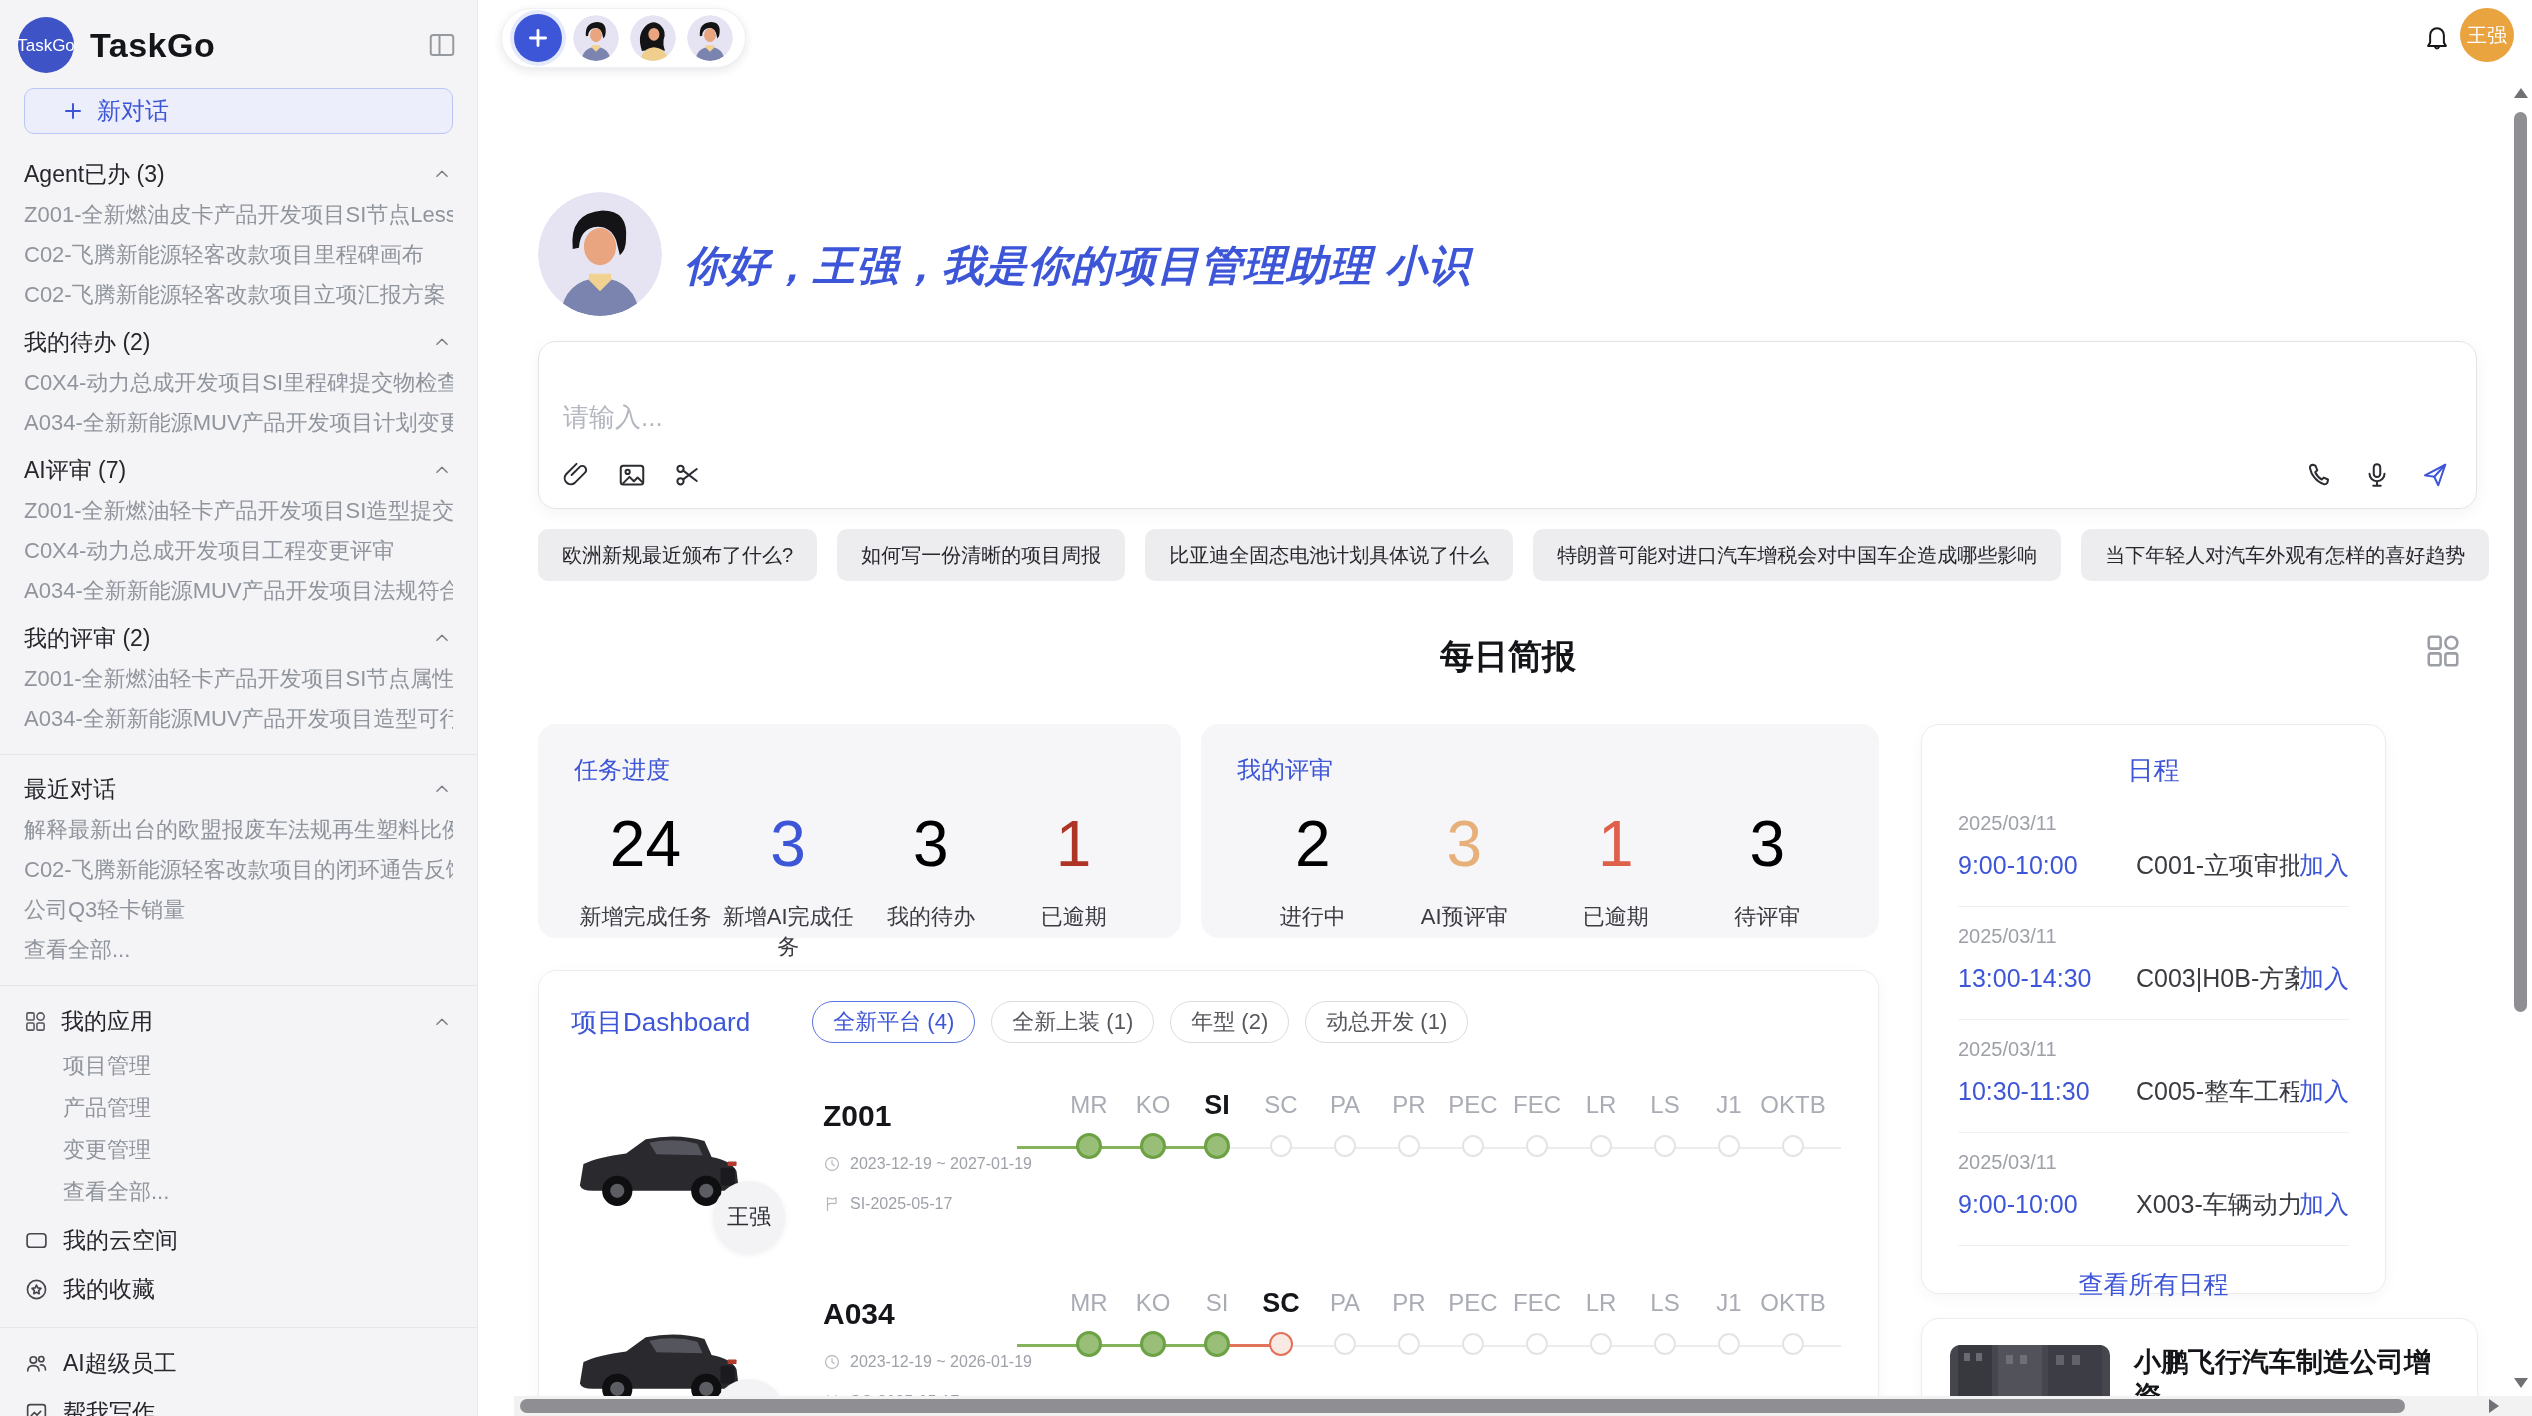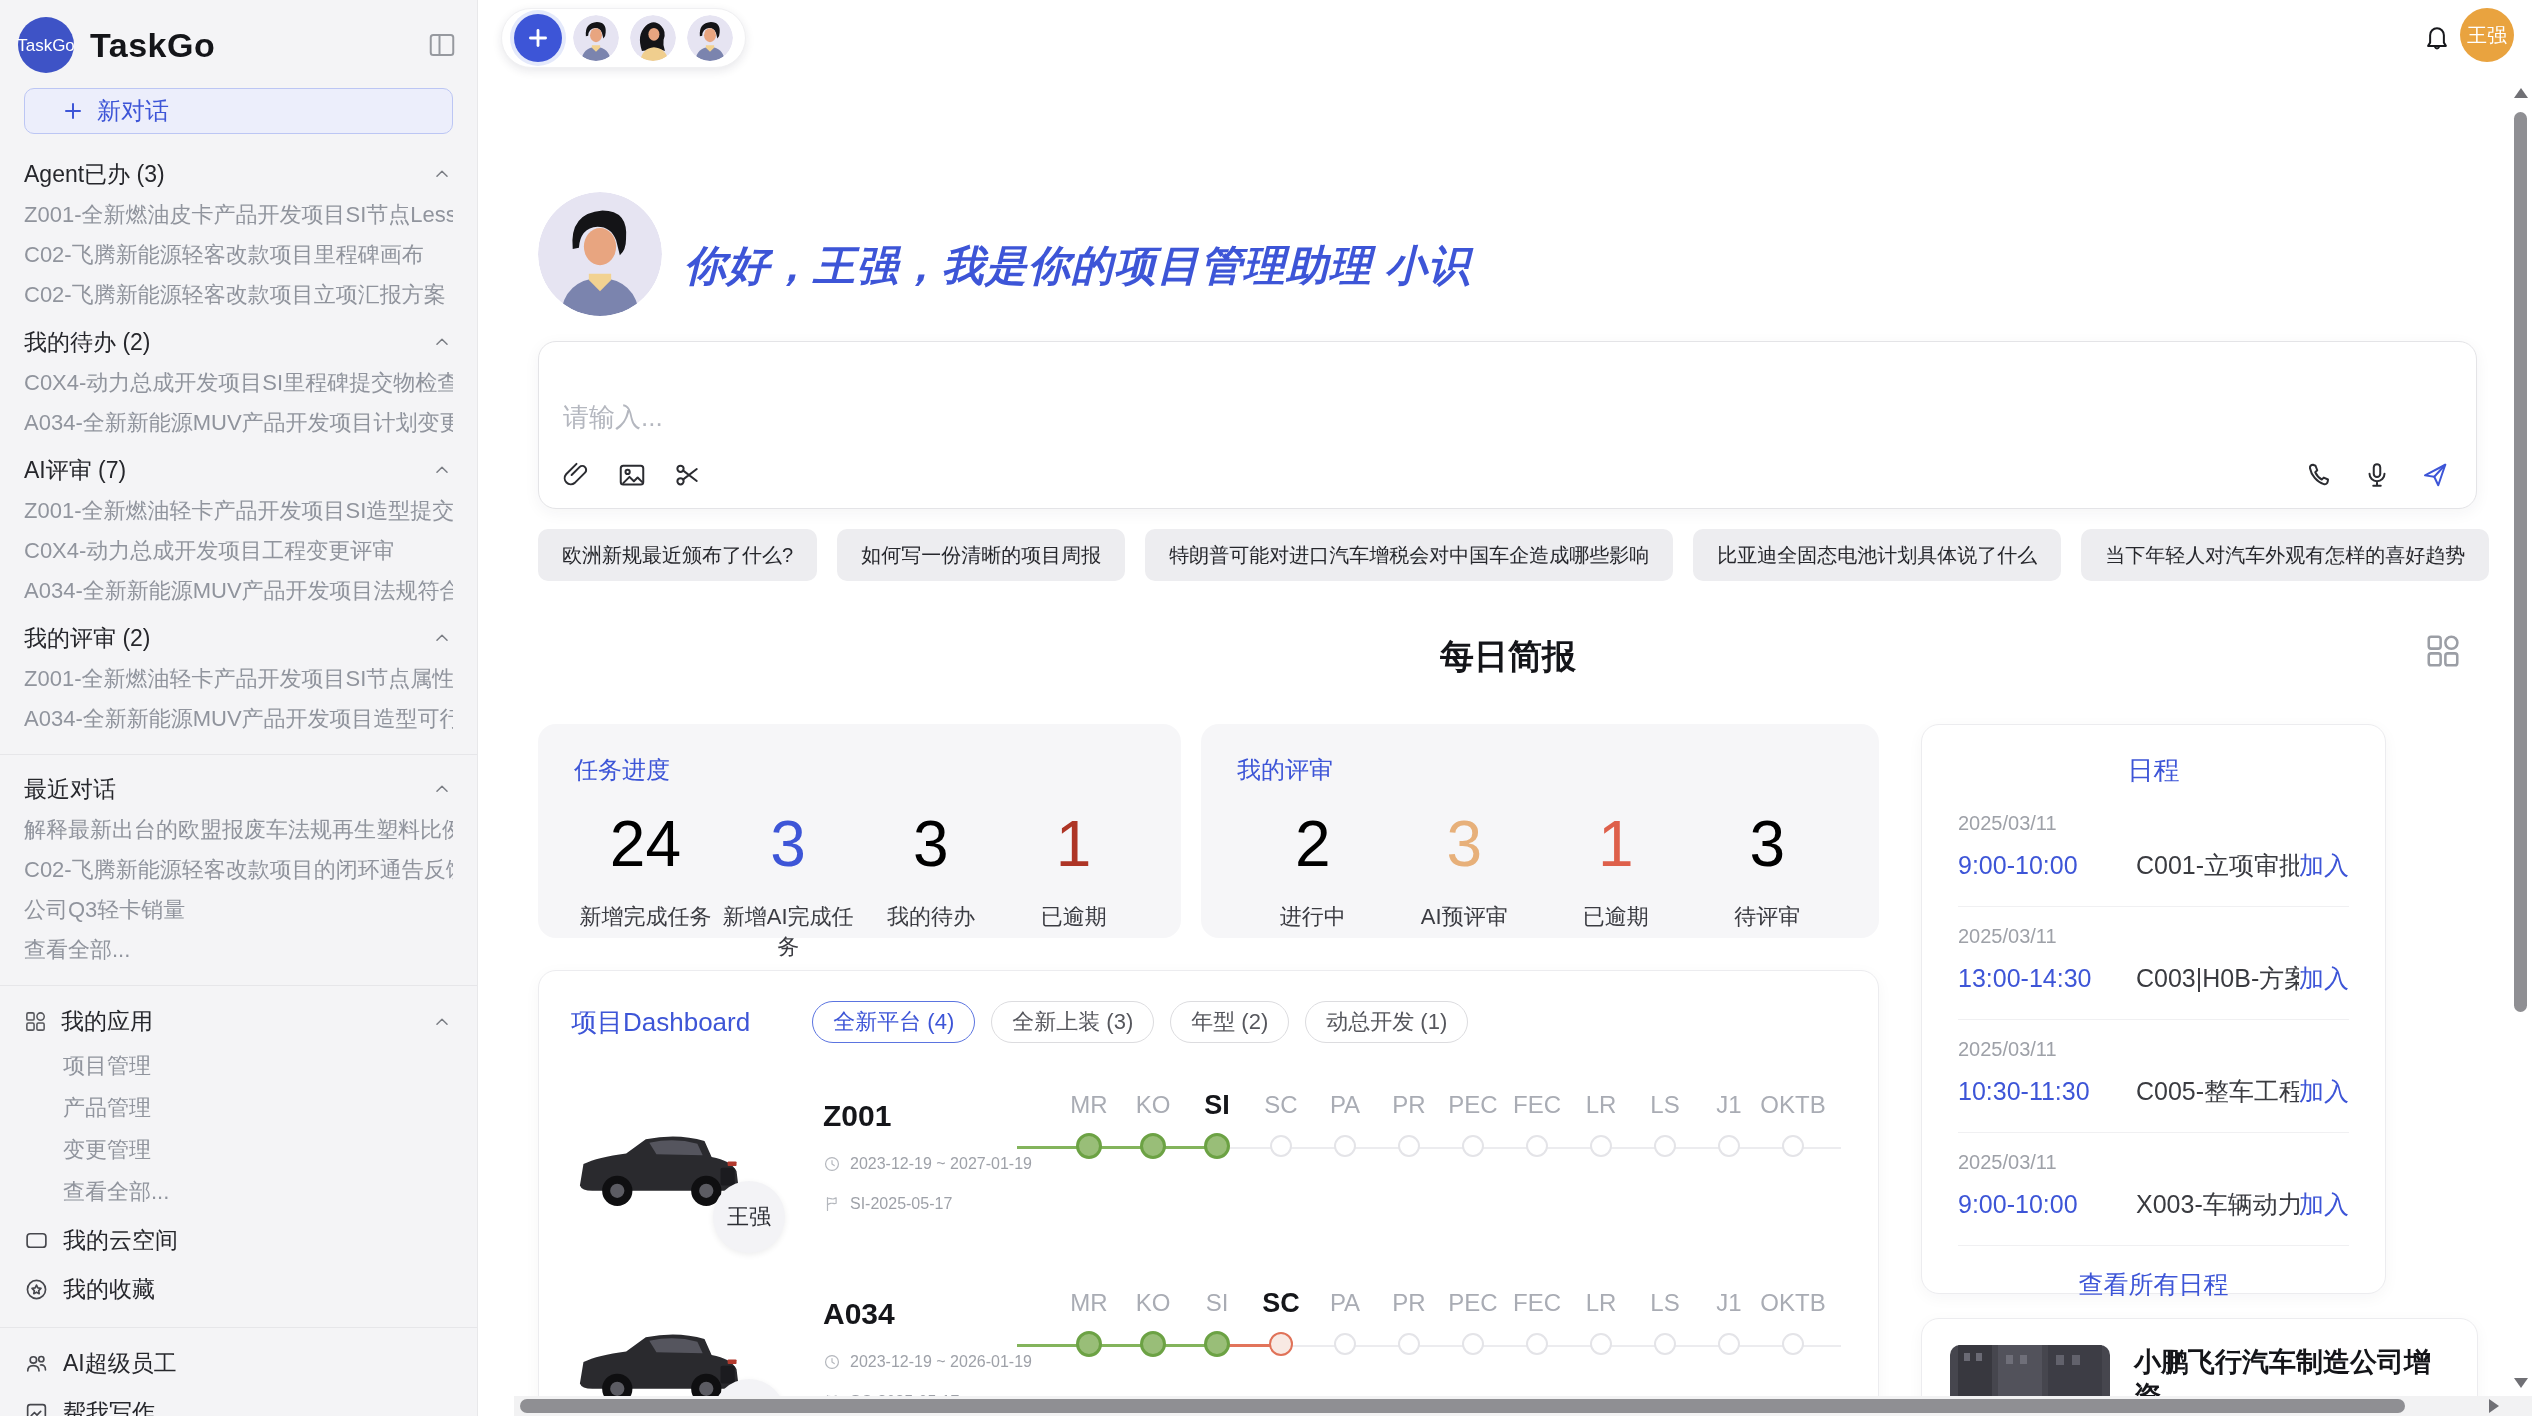--- a/index.html
+++ b/index.html
@@ -450,22 +450,22 @@
       </svg>
     <svg class="ic send-ic">
         <use href="#i-send"></use>
       </svg>
   </div>
 </div>
 
 <div class="chips">
   <div class="chip">欧洲新规最近颁布了什么?</div>
     <div class="chip">如何写一份清晰的项目周报</div>
+    <div class="chip">比亚迪全固态电池计划具体说了什么</div>
     <div class="chip">特朗普可能对进口汽车增税会对中国车企造成哪些影响</div>
-    <div class="chip">比亚迪全固态电池计划具体说了什么</div>
     <div class="chip">当下年轻人对汽车外观有怎样的喜好趋势</div>
 </div>
 
 <div class="briefing-title">每日简报</div>
 <svg class="ic briefing-grid-icon">
     <use href="#i-grid"></use>
   </svg>
 
 <div class="stat-cards">
   <div class="stat-card">
@@ -510,21 +510,21 @@
           </div>
       </div>
     </div>
 </div>
 
 <div class="dash-card">
   <div class="dash-head">
     <div class="dash-title">项目Dashboard</div>
     <div class="dash-filters">
       <div class="filter-chip active">全新平台 (4)</div>
-        <div class="filter-chip">全新上装 (3)</div>
+        <div class="filter-chip">全新上装 (1)</div>
         <div class="filter-chip">年型 (2)</div>
         <div class="filter-chip">动总开发 (1)</div>
     </div>
   </div>
   <div class="proj-rows">
     <div class="proj-row">
         <div class="truck-wrap">
           <svg class="truck" viewBox="0 0 200 130">
             <use href="#truck"></use>
           </svg>

